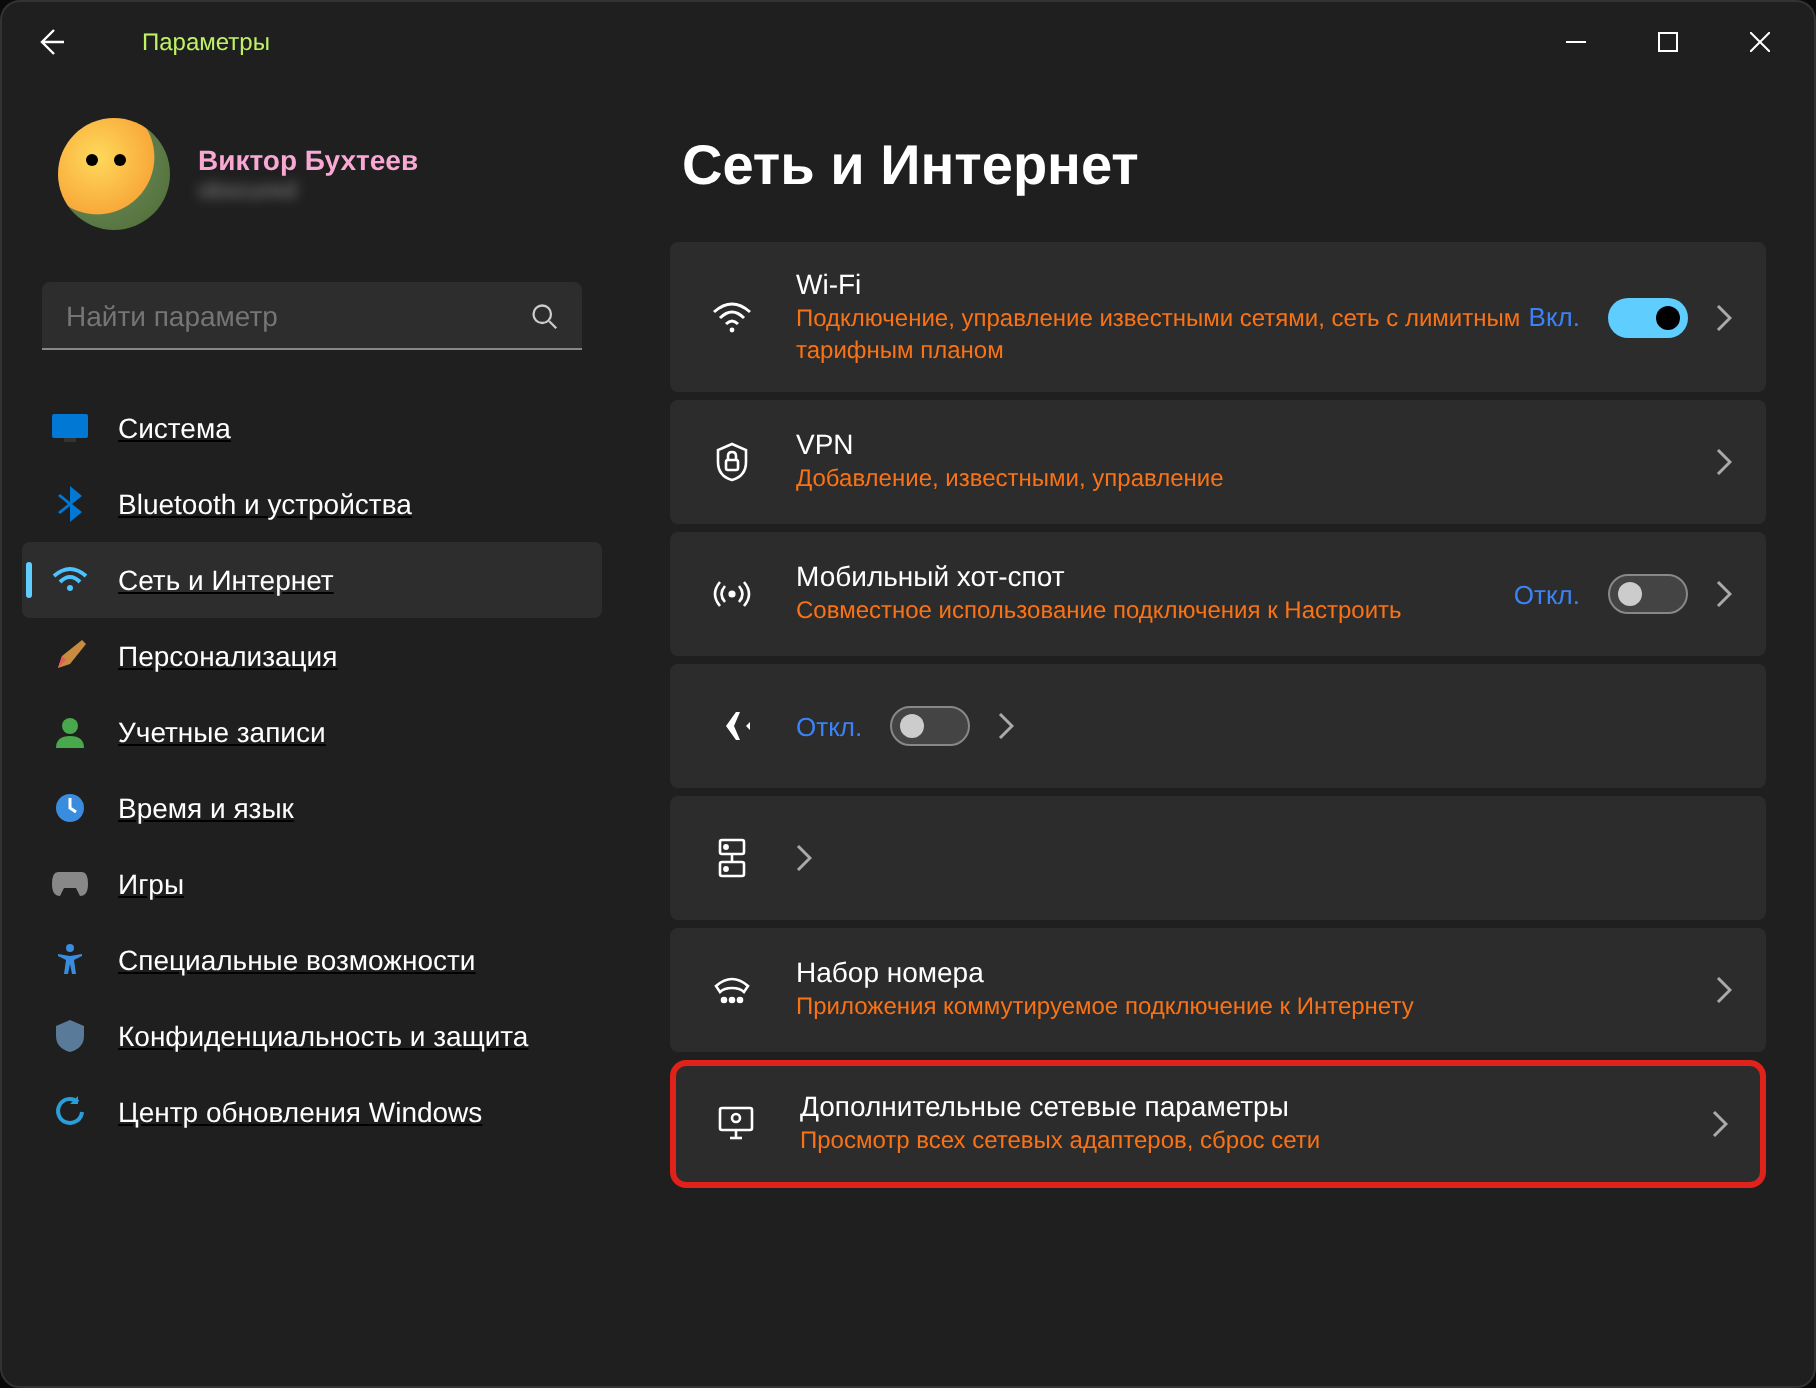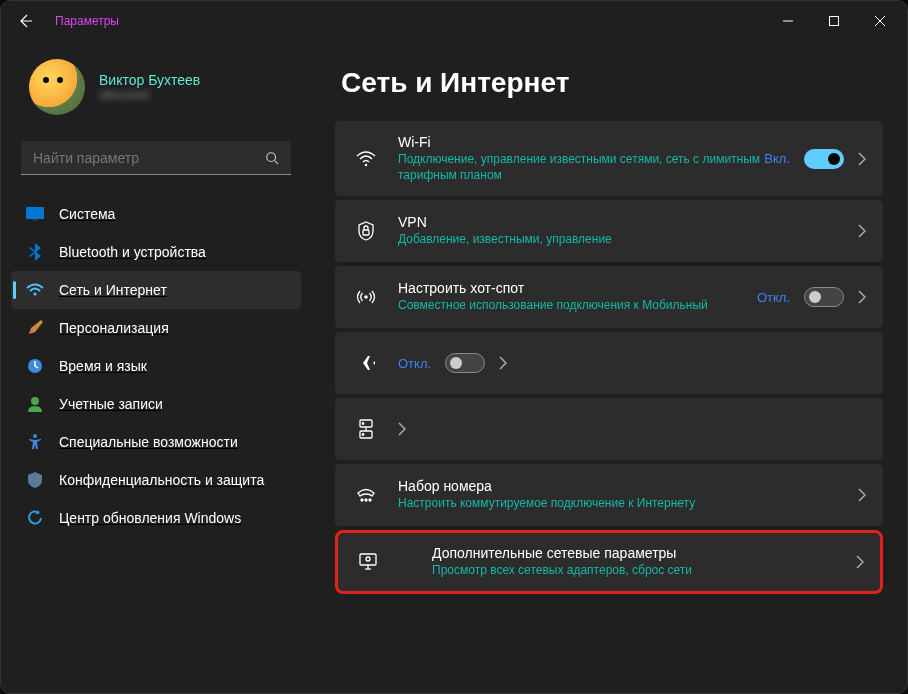--- a/index.html
+++ b/index.html
@@ -1,54 +1,54 @@
 <!DOCTYPE html>
 <html><head>
 <meta charset="utf-8">
 <style>
   * { box-sizing: border-box; margin: 0; padding: 0; font-family: "Segoe UI", -apple-system, sans-serif; }
   body { background: #0a0a0a; width: 908px; height: 694px; overflow: hidden; }
   .window { width: 908px; height: 694px; background: #1f1f1f; border-radius: 10px; display: flex; flex-direction: column; border: 1px solid #333; }
   .titlebar { height: 40px; display: flex; align-items: center; padding: 0 4px; }
   .back-btn { width: 40px; height: 40px; display: flex; align-items: center; justify-content: center; color: #fff; cursor: pointer; }
-  .title-text { color: #d946ef; font-size: 12px; margin-left: 10px; }
+  .title-text { color: #bef264; font-size: 12px; margin-left: 26px; }
   .title-spacer { flex: 1; }
   .win-ctrl { width: 46px; height: 40px; display: flex; align-items: center; justify-content: center; color: #fff; cursor: pointer; }
   .body { flex: 1; display: flex; overflow: hidden; }
   .sidebar { width: 310px; padding: 0 10px 10px 10px; display: flex; flex-direction: column; }
   .profile { display: flex; align-items: center; padding: 18px 10px 26px 18px; }
   .avatar { width: 56px; height: 56px; border-radius: 50%; background: radial-gradient(circle at 35% 35%, #ffd95c 0%, #f8a93a 55%, #5e7c4a 56%, #4a6b2e 100%); margin-right: 14px; flex-shrink: 0; position: relative; overflow: hidden; }
   .avatar::after { content:""; position:absolute; top:18px; left:14px; width:6px; height:6px; background:#000; border-radius:50%; box-shadow: 14px 0 0 #000; }
-  .profile-name { color: #5eead4; font-size: 14px; font-weight: 400; }
+  .profile-name { color: #f9a8d4; font-size: 14px; font-weight: 700; }
   .profile-email { color: #888; font-size: 12px; filter: blur(3px); }
   .search-box { display: flex; align-items: center; background: #2d2d2d; border-bottom: 1px solid #888; border-radius: 4px 4px 0 0; height: 34px; padding: 0 12px; margin: 0 10px 20px 10px; }
   .search-box input { flex: 1; background: transparent; border: none; outline: none; color: #fff; font-size: 14px; }
   .search-box .s-icon { color: #ccc; }
   .nav { display: flex; flex-direction: column; gap: 0; overflow-y: auto; text-decoration: underline; }
   .nav-item { display: flex; align-items: center; height: 38px; padding: 0 12px 0 14px; border-radius: 4px; color: #fff; font-size: 14px; cursor: pointer; position: relative; }
   .nav-item.active { background: #2d2d2d; }
   .nav-item.active::before { content: ""; position: absolute; left: 2px; top: 10px; bottom: 10px; width: 3px; background: #60cdff; border-radius: 2px; }
   .nav-icon { width: 20px; height: 20px; margin-right: 14px; display: flex; align-items: center; justify-content: center; flex-shrink: 0; }
   .main { flex: 1; padding: 0 24px 24px 24px; overflow-y: auto; }
   .page-title { color: #fff; font-size: 28px; font-weight: 600; margin: 26px 0 22px 6px; }
   .card-list { display: flex; flex-direction: column; gap: 4px; }
   .card { display: flex; align-items: center; background: #2c2c2c; border-radius: 4px; padding: 12px 16px 12px 16px; min-height: 62px; cursor: pointer; border: 1px solid #2c2c2c; }
   .card-icon { width: 28px; display: flex; align-items: center; justify-content: center; color: #fff; margin-right: 18px; flex-shrink: 0; }
   .card-text { flex: 1; }
   .card-title { color: #fff; font-size: 14px; }
-  .card-sub { color: #14b8a6; font-size: 12px; margin-top: 2px; line-height: 1.3; }
+  .card-sub { color: #f97316; font-size: 12px; margin-top: 2px; line-height: 1.3; }
   .card-status { color: #3b82f6; font-size: 13px; margin-right: 14px; }
   .toggle { width: 40px; height: 20px; border-radius: 10px; position: relative; margin-right: 14px; }
   .toggle.on { background: #60cdff; }
   .toggle.off { background: #444; border: 1px solid #888; }
   .toggle .knob { position: absolute; width: 12px; height: 12px; border-radius: 50%; top: 50%; transform: translateY(-50%); }
   .toggle.on .knob { right: 4px; background: #000; }
   .toggle.off .knob { left: 4px; background: #ccc; }
   .chev { color: #aaa; flex-shrink: 0; }
-  .card.highlight { border: 3px solid #e0231a; border-radius: 8px; gap: 32px; }
+  .card.highlight { border: 3px solid #e0231a; border-radius: 8px; }
   svg { display: block; }
 </style>
 </head>
 <body>
 
 <div class="window">
   <div class="titlebar">
     <div class="back-btn">
       <svg width="16" height="16" viewBox="0 0 16 16" fill="none" stroke="currentColor" stroke-width="1.2">
           <path d="M10 2 L4 8 L10 14 M4 8 H15"></path>
@@ -126,35 +126,43 @@
           <span class="nav-icon">
               <svg width="16" height="16" viewBox="0 0 16 16">
                 <path d="M2 14 L4 8 L14 0 L16 2 L8 12 Z" fill="#c88b40"></path>
                 <path d="M2 14 L4 8 L6 10 Z" fill="#e85a5a"></path>
               </svg>
             </span>
           <span>Персонализация</span>
         </div>
         <div class="nav-item">
           <span class="nav-icon">
+              <svg width="16" height="16" viewBox="0 0 16 16" fill="#49a84c">
+                <circle cx="8" cy="5" r="4"></circle>
+                <path d="M1 16 Q1 10 8 10 Q15 10 15 16 Z"></path>
+              </svg>
+            </span>
+          <span>Учетные записи</span>
+        </div>
+        <div class="nav-item">
+          <span class="nav-icon">
               <svg width="16" height="16" viewBox="0 0 16 16" fill="none" stroke="#3a8dde" stroke-width="1.5">
                 <circle cx="8" cy="8" r="7" fill="#3a8dde" stroke="none"></circle>
                 <path d="M8 3 V8 L11 10" stroke="#fff"></path>
               </svg>
             </span>
           <span>Время и язык</span>
         </div>
         <div class="nav-item">
           <span class="nav-icon">
-              <svg width="16" height="16" viewBox="0 0 16 16" fill="#49a84c">
-                <circle cx="8" cy="5" r="4"></circle>
-                <path d="M1 16 Q1 10 8 10 Q15 10 15 16 Z"></path>
-              </svg>
-            </span>
-          <span>Учетные записи</span>
+              <svg width="18" height="12" viewBox="0 0 18 12" fill="#888">
+                <path d="M3 0 H15 Q18 0 18 6 Q18 12 14 12 L12 8 H6 L4 12 Q0 12 0 6 Q0 0 3 0 Z"></path>
+              </svg>
+            </span>
+          <span>Игры</span>
         </div>
         <div class="nav-item">
           <span class="nav-icon">
               <svg width="16" height="16" viewBox="0 0 16 16" fill="#3a8dde">
                 <circle cx="8" cy="2" r="2"></circle>
                 <path d="M2 5 L8 6 L14 5 L14 6 L10 8 L11 15 L9 15 L8 10 L7 15 L5 15 L6 8 L2 6 Z"></path>
               </svg>
             </span>
           <span>Специальные возможности</span>
         </div>
@@ -230,22 +238,22 @@
           <span class="card-icon">
               <svg width="20" height="18" viewBox="0 0 20 18" fill="none" stroke="#fff" stroke-width="1.3">
                 <path d="M4 3 Q-1 9 4 15"></path>
                 <path d="M6.5 5 Q3 9 6.5 13"></path>
                 <path d="M16 3 Q21 9 16 15"></path>
                 <path d="M13.5 5 Q17 9 13.5 13"></path>
                 <circle cx="10" cy="9" r="1.8" fill="#fff" stroke="none"></circle>
               </svg>
             </span>
           <div class="card-text">
-            <div class="card-title">Настроить хот-спот</div>
-            <div class="card-sub">Совместное использование подключения к Мобильный</div>
+            <div class="card-title">Мобильный хот-спот</div>
+            <div class="card-sub">Совместное использование подключения к Настроить</div>
           </div>
           <span class="card-status">Откл.</span>
           <div class="toggle off">
               <div class="knob"></div>
             </div>
           <span class="chev">
               <svg width="8" height="14" viewBox="0 0 8 14" fill="none" stroke="currentColor" stroke-width="1.5">
                 <path d="M1 1 L7 7 L1 13"></path>
               </svg>
             </span>
@@ -289,21 +297,21 @@
           <span class="card-icon">
               <svg width="20" height="16" viewBox="0 0 20 16" fill="none" stroke="#fff" stroke-width="1.3">
                 <path d="M2 6 Q10 -1 18 6 L16 9 Q14 7 10 7 Q6 7 4 9 Z"></path>
                 <circle cx="6" cy="13" r="1" fill="#fff"></circle>
                 <circle cx="10" cy="13" r="1" fill="#fff"></circle>
                 <circle cx="14" cy="13" r="1" fill="#fff"></circle>
               </svg>
             </span>
           <div class="card-text">
             <div class="card-title">Набор номера</div>
-            <div class="card-sub">Настроить коммутируемое подключение к Интернету</div>
+            <div class="card-sub">Приложения коммутируемое подключение к Интернету</div>
           </div>
           <span class="chev">
               <svg width="8" height="14" viewBox="0 0 8 14" fill="none" stroke="currentColor" stroke-width="1.5">
                 <path d="M1 1 L7 7 L1 13"></path>
               </svg>
             </span>
         </div>
 
         <div class="card highlight">
           <span class="card-icon">

